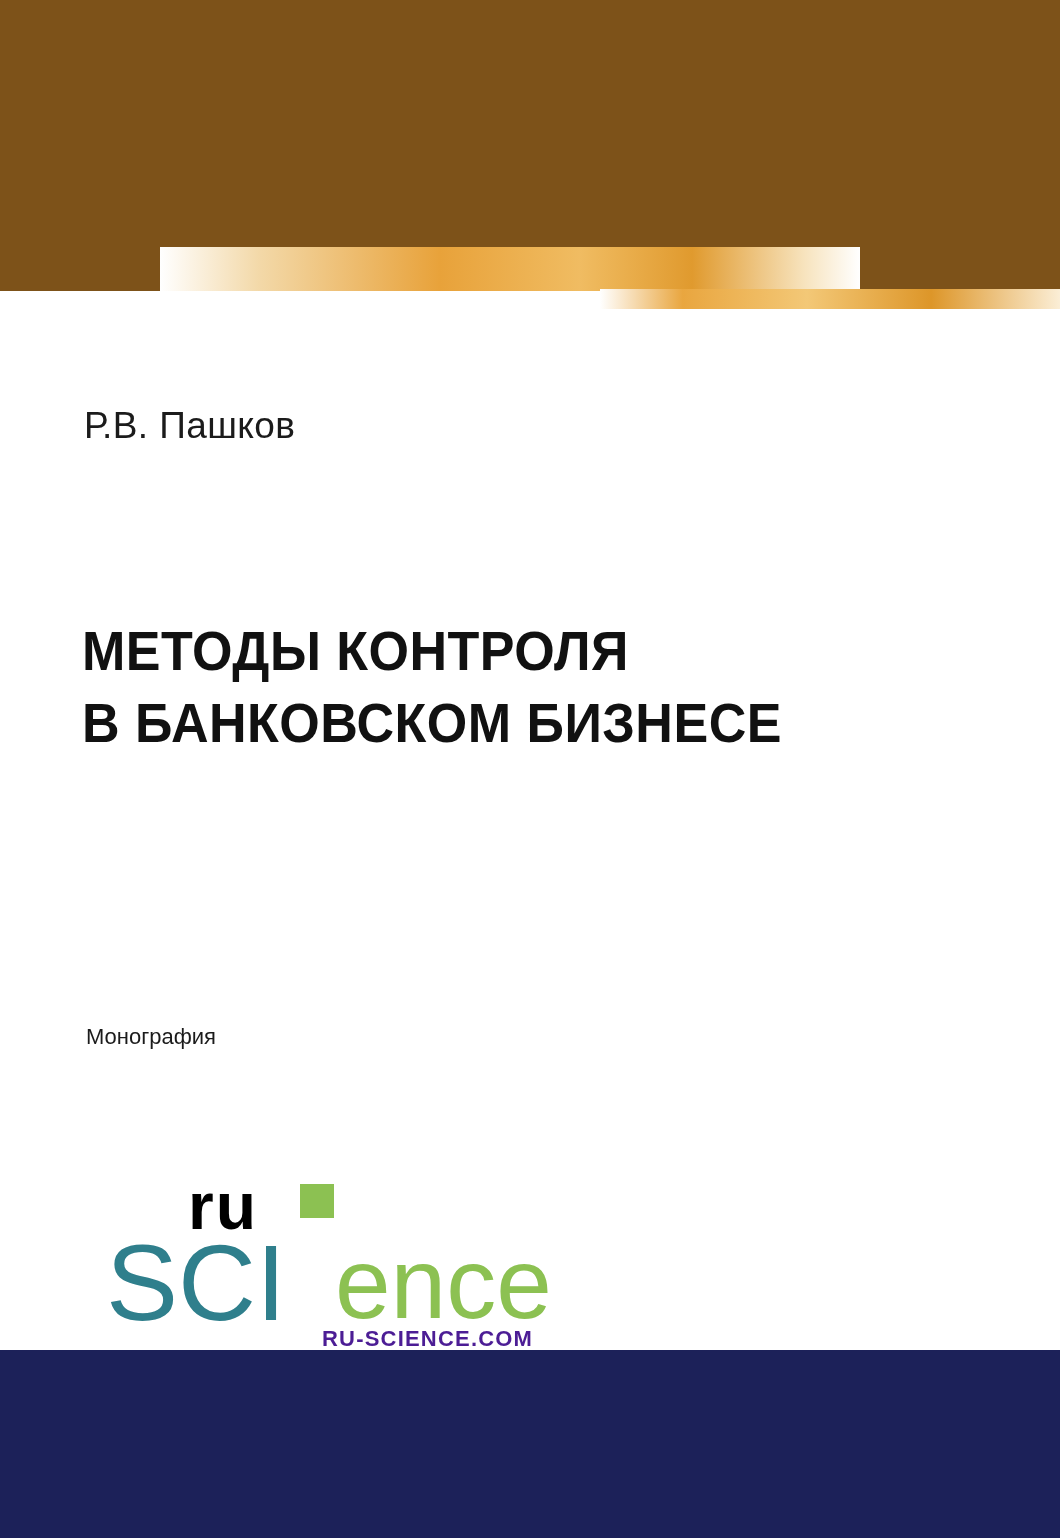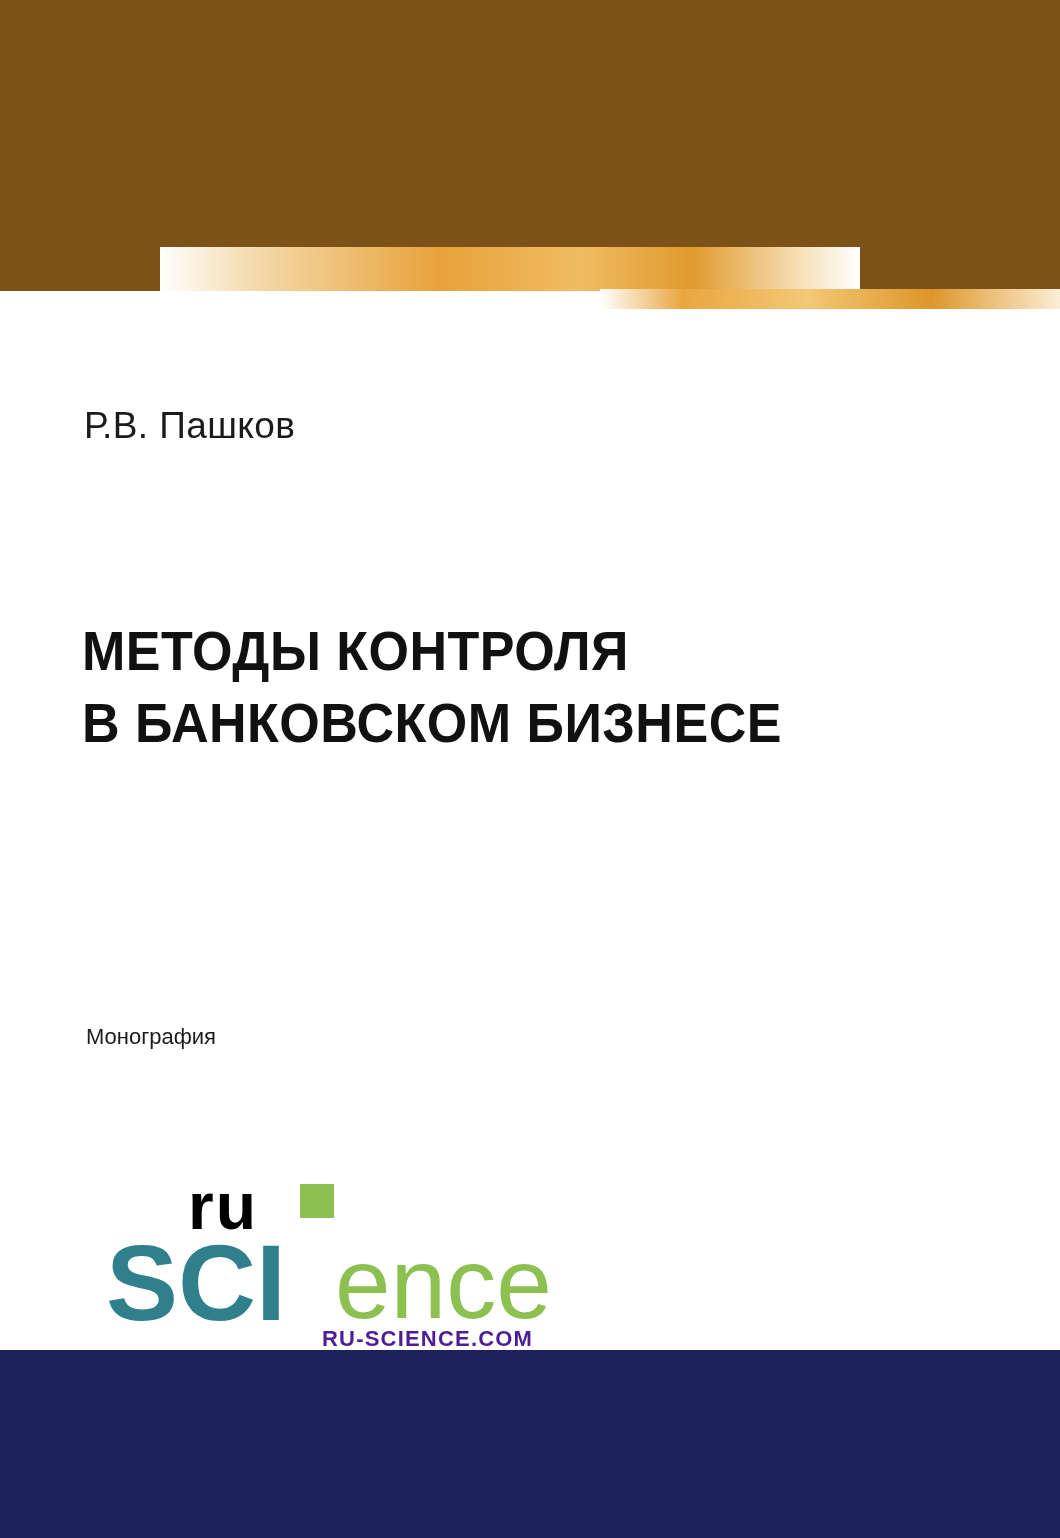--- a/index.html
+++ b/index.html
@@ -127,21 +127,21 @@
     top: 16px;
     width: 34px;
     height: 34px;
     background: #8cc152;
   }
   .logo-sci {
     position: absolute;
     left: 6px;
     top: 52px;
     font-size: 108px;
-    font-weight: bold;
+    font-weight: normal;
     letter-spacing: 0px;
     color: #2f7f8c;
     font-family: "Liberation Sans", sans-serif;
   }
   .logo-ence {
     position: absolute;
     left: 235px;
     top: 58px;
     font-size: 100px;
     font-weight: normal;

